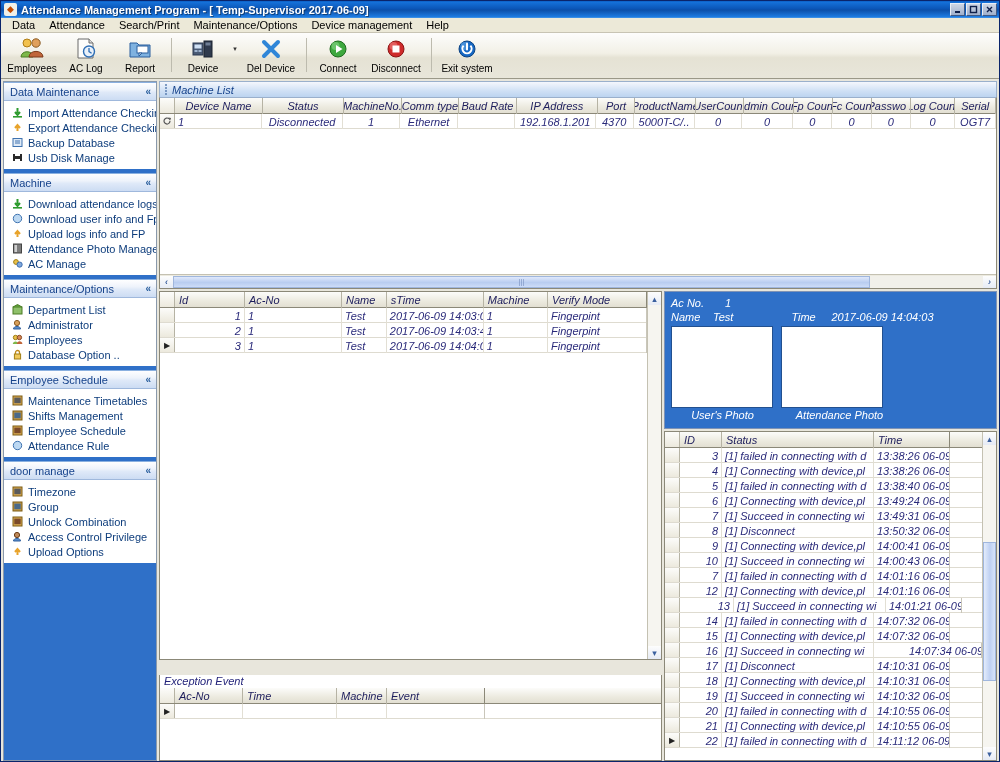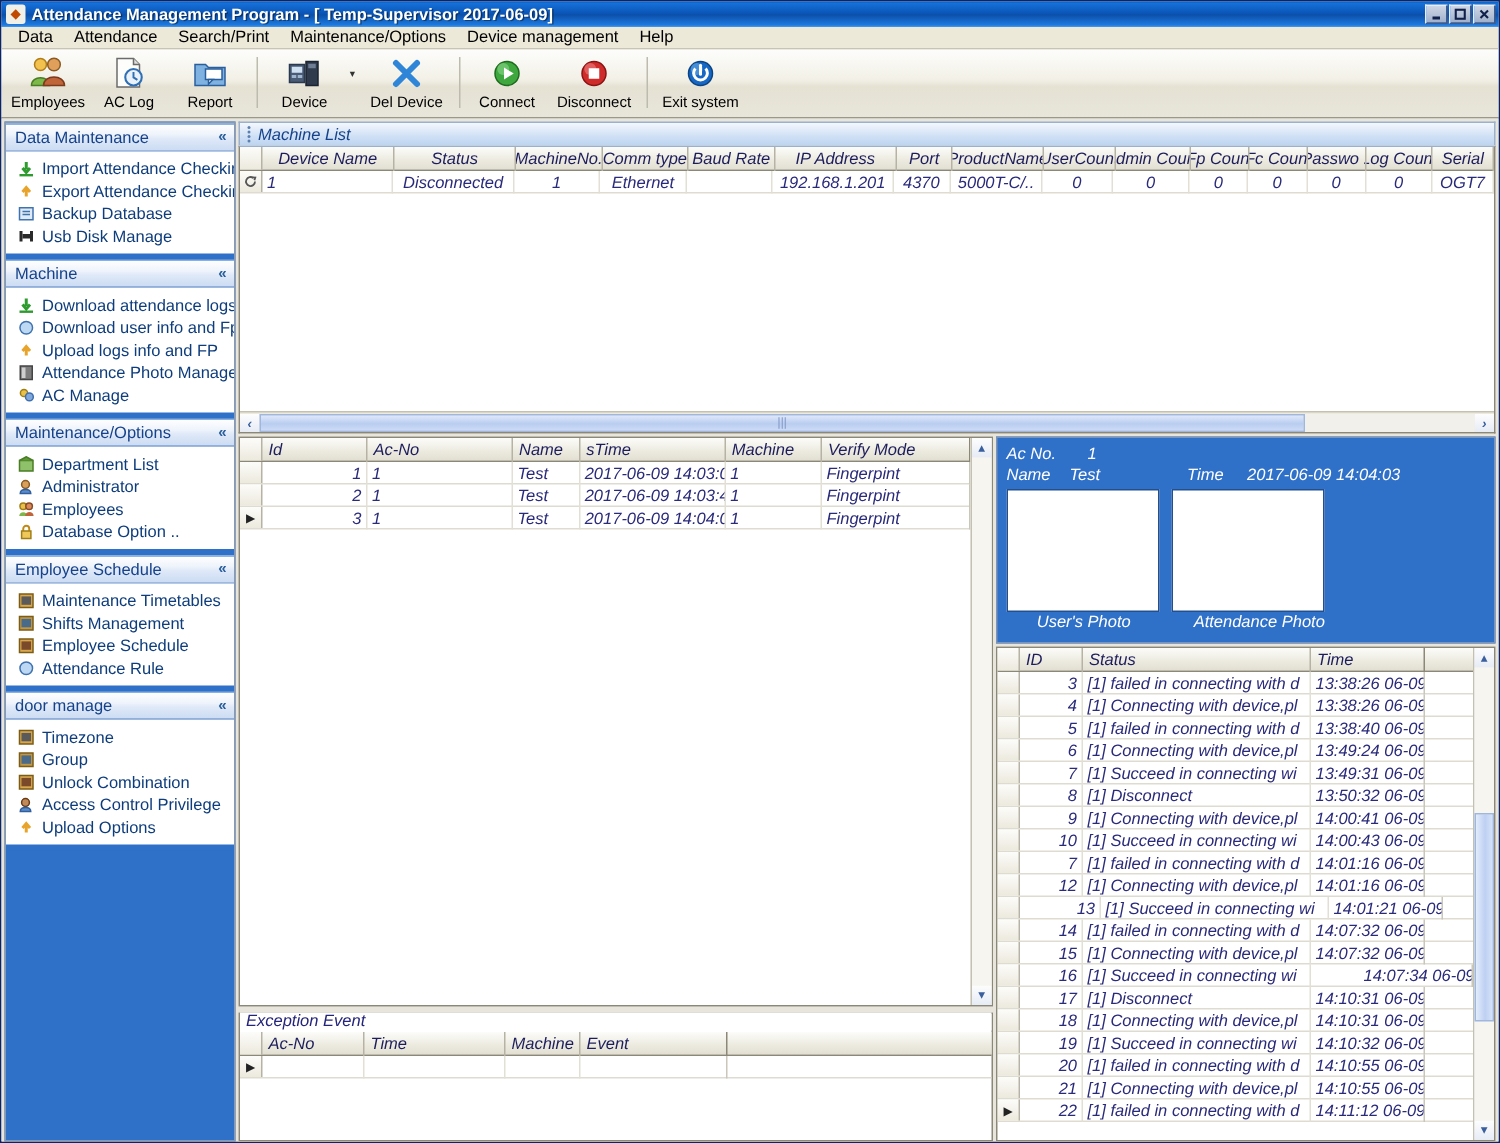--- a/index.html
+++ b/index.html
@@ -188,21 +188,21 @@
     background:linear-gradient(to bottom,#fdfdfd,#e6ebf5);
   }
   .vs-track{flex:1 1 auto;background:#f6f5f0;position:relative;}
   .vs-thumb{
     position:absolute;left:0;width:100%;
     background:linear-gradient(to right,#e3ecfc,#bed0f2 55%,#d6e3f9);
     border:1px solid #9fb6dd;box-sizing:border-box;
   }
   
   .excpanel{
-    flex:0 0 86px;margin-top:4px;
+    flex:0 0 86px;margin-top:15px;
     border:1px solid #8b8878;background:#fff;
     box-sizing:border-box;position:relative;
   }
   .exc-legend{
     position:absolute;top:-1px;left:0;right:0;height:12px;
     font-size:11px;color:#24247a;padding-left:4px;box-sizing:border-box;
     background:#fff;
   }
   .exc-inner{padding-top:12px;box-sizing:border-box;}
   

